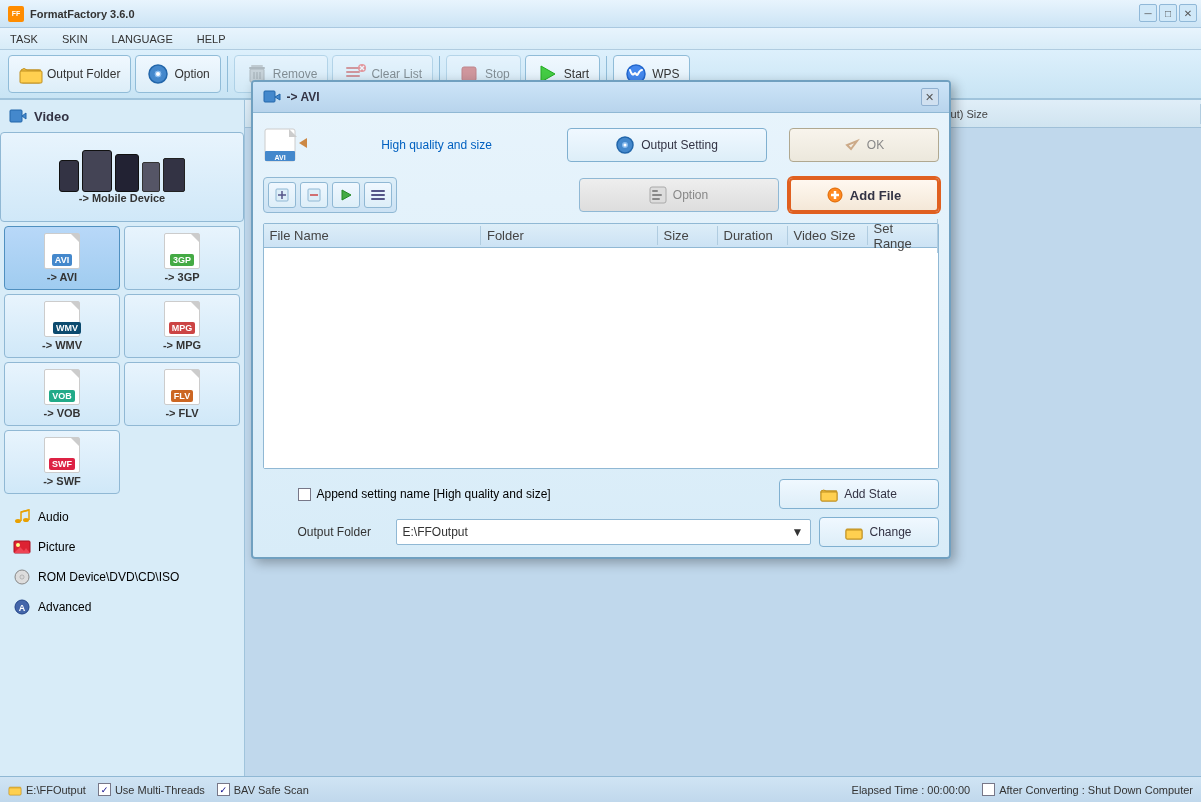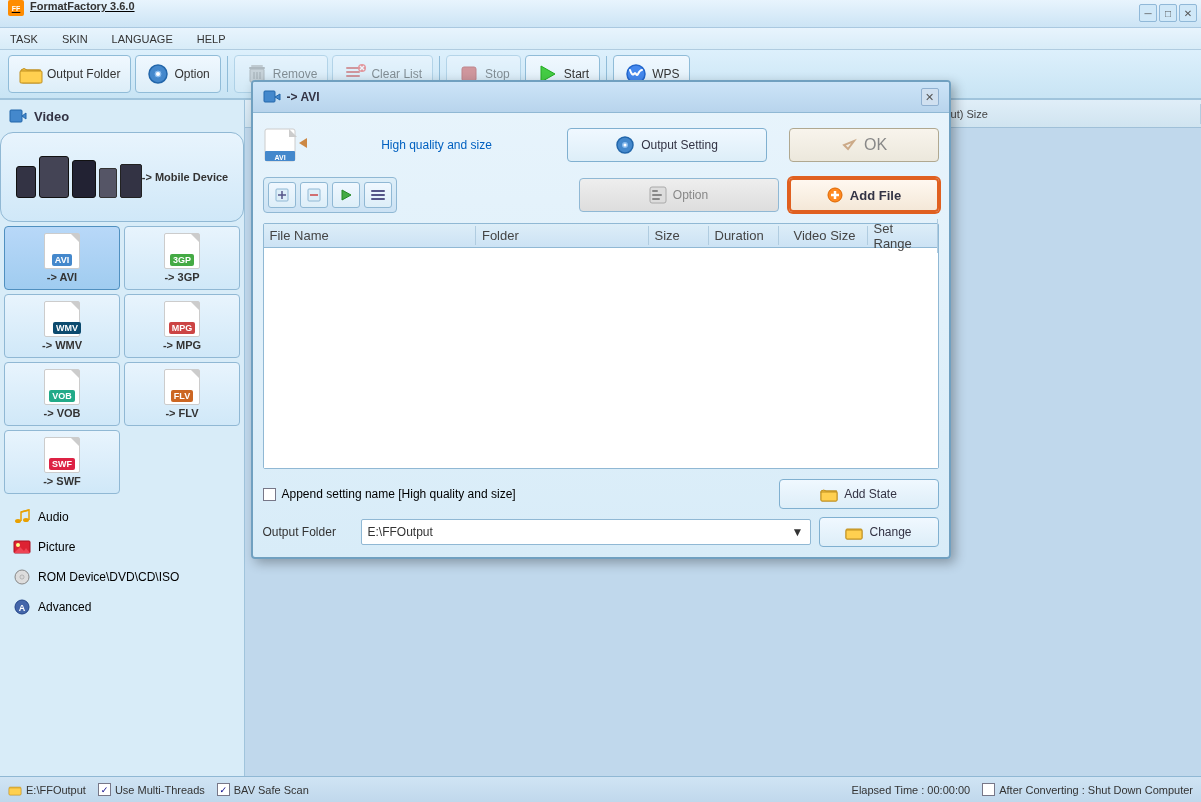--- a/index.html
+++ b/index.html
@@ -11,24 +11,24 @@
       height: 802px;
       overflow: hidden;
       position: relative;
     }
 
     
     .title-bar {
       background: linear-gradient(to bottom, #e8f4fd, #cce4f5);
       height: 28px;
       display: flex;
+      align-items: center;
       padding: 0 8px;
       border-bottom: 1px solid #aac8e0;
       position: relative;
-      text-decoration: underline;
     }
     .title-bar-icon {
       width: 16px; height: 16px;
       background: #ff8c00;
       border-radius: 2px;
       margin-right: 6px;
       display: inline-flex; align-items: center; justify-content: center;
       color: white; font-size: 9px; font-weight: bold;
     }
     .title-bar-text {
@@ -137,26 +137,26 @@
       cursor: pointer;
       display: flex; flex-direction: column; align-items: center; gap: 2px;
     }
     .format-item.selected { background: linear-gradient(to bottom, #b8d8f8, #a0ccf0); border-color: #5090c0; }
     .format-label { font-size: 11px; color: #333; font-weight: bold; }
 
     
     .mobile-item {
       background: linear-gradient(to bottom, #e8f4fd, #d0e8f8);
       border: 1px solid #90b8d4;
-      border-radius: 13px;
+      border-radius: 4px;
       padding: 6px;
       text-align: center;
       cursor: pointer;
       margin-bottom: 4px;
-      display: flex; flex-direction: row; align-items: center;
+      display: flex; flex-direction: column; align-items: center;
       height: 90px; justify-content: center;
     }
 
     .category-section {
       padding: 4px 4px;
     }
     .category-row {
       display: flex; align-items: center;
       padding: 5px 8px;
       cursor: pointer;
@@ -278,21 +278,21 @@
       border-radius: 4px;
       display: flex; align-items: center; justify-content: center; gap: 6px;
       cursor: pointer; font-size: 12px; color: #334;
     }
     .ok-btn {
       width: 150px; height: 34px;
       background: linear-gradient(to bottom, #f8f4ec, #ece8dc);
       border: 1px solid #b0a890;
       border-radius: 4px;
       display: flex; align-items: center; justify-content: center; gap: 6px;
-      cursor: pointer; font-size: 16px; color: #888;
+      cursor: pointer; font-size: 12px; color: #888;
     }
 
     
     .dialog-second-row {
       display: flex; align-items: center; gap: 10px;
       margin-bottom: 10px;
     }
     .icon-buttons-group {
       display: flex; gap: 4px;
       background: linear-gradient(to bottom, #ddeef8, #cce2f4);
@@ -343,21 +343,21 @@
       padding: 2px 6px; font-size: 13px; color: #444;
       border-right: 1px solid #b0cce0;
     }
     .file-table-body {
       height: 220px;
       background: white;
     }
 
     
     .dialog-bottom {
-      display: flex; flex-direction: column; gap: 8px;
+      display: flex; flex-direction: column; gap: 8px; margin-left: 35px;
     }
     .append-row {
       display: flex; align-items: center; gap: 6px;
     }
     .output-row {
       display: flex; align-items: center; gap: 8px;
     }
     .output-label {
       font-size: 12px; color: #333; width: 90px;
     }
@@ -766,21 +766,21 @@
           <span>Add File</span>
         </div>
       </div>
 
       <div class="file-table">
         <div class="file-table-header">
           <div class="fth-cell" style="flex:2.5;">File Name</div>
           <div class="fth-cell" style="flex:2;">Folder</div>
           <div class="fth-cell" style="width:60px;">Size</div>
           <div class="fth-cell" style="width:70px;">Duration</div>
-          <div class="fth-cell" style="width:80px;margin-left:9px;">Video Size</div>
+          <div class="fth-cell" style="width:80px;">Video Size</div>
           <div class="fth-cell" style="width:70px;">Set Range</div>
         </div>
         <div class="file-table-body"></div>
       </div>
 
       <div class="dialog-bottom">
 
         <div class="append-row">
           <div class="checkbox-sm"></div>
           <span>Append setting name [High quality and size]</span>

